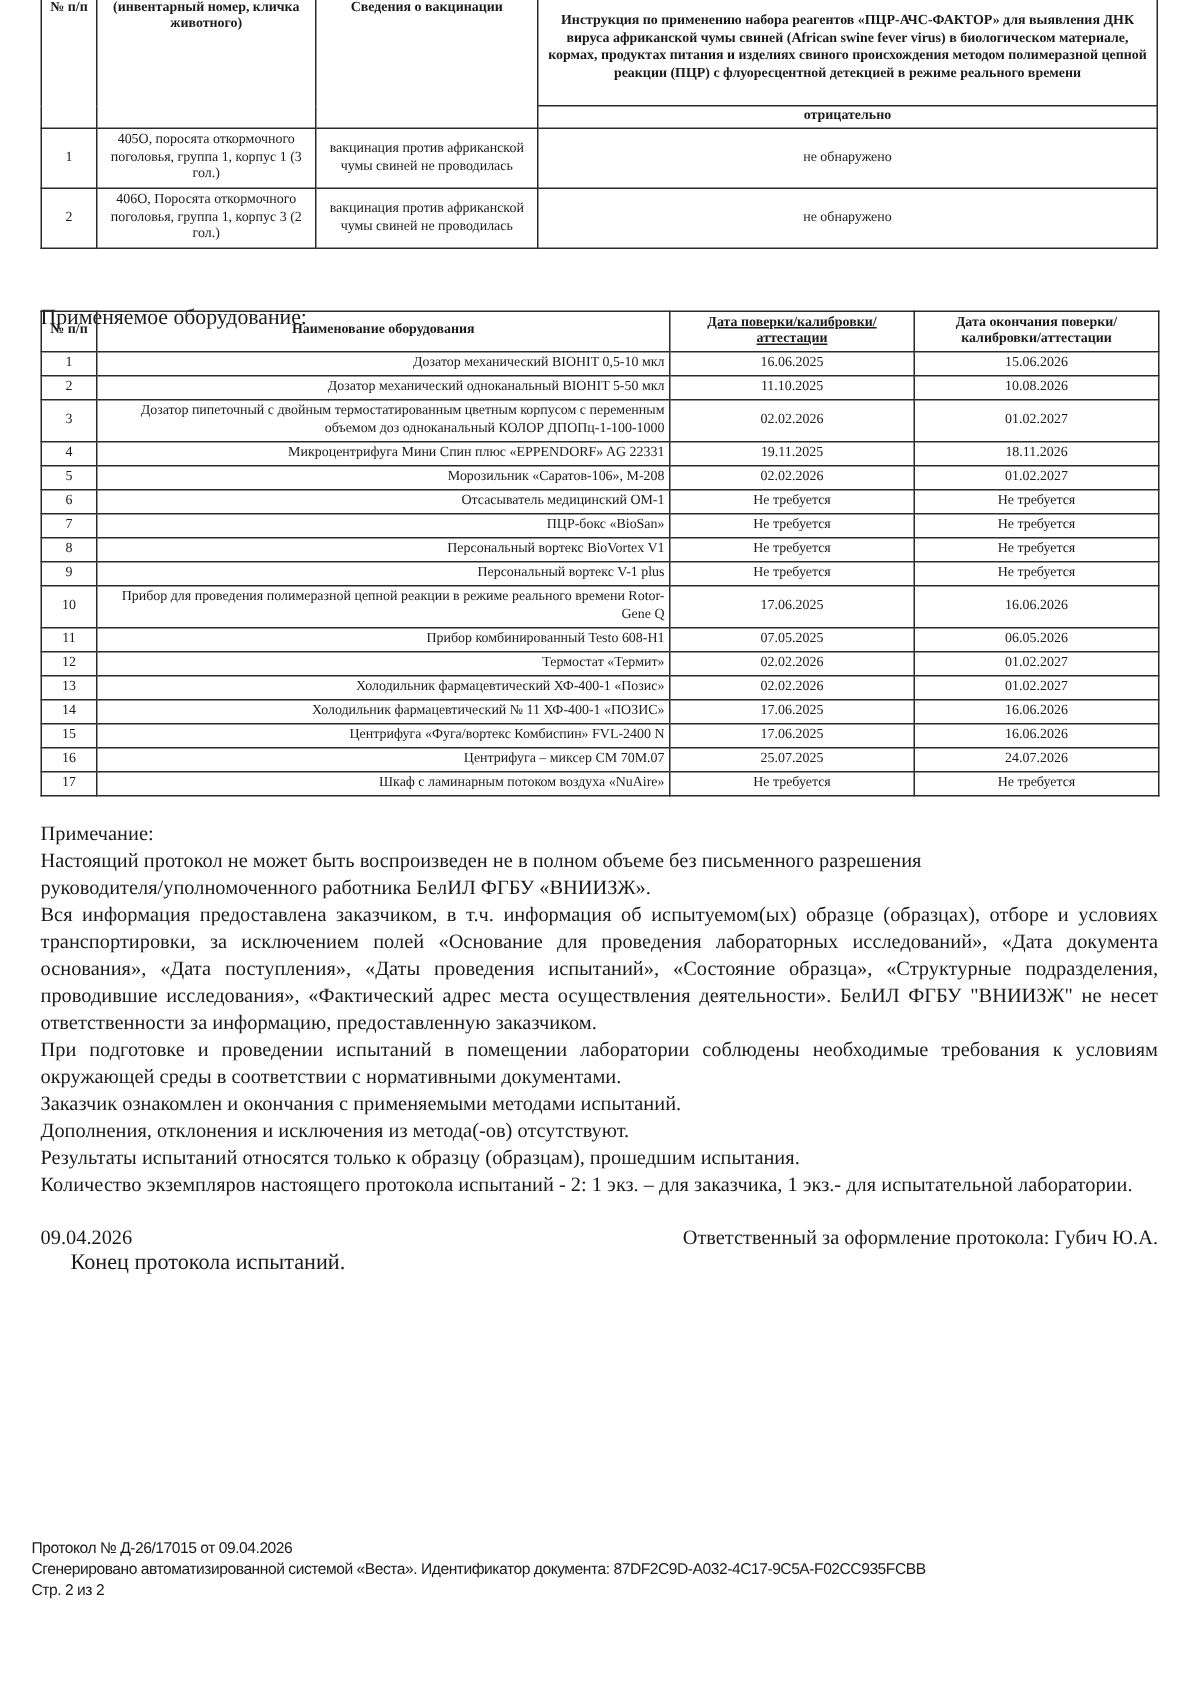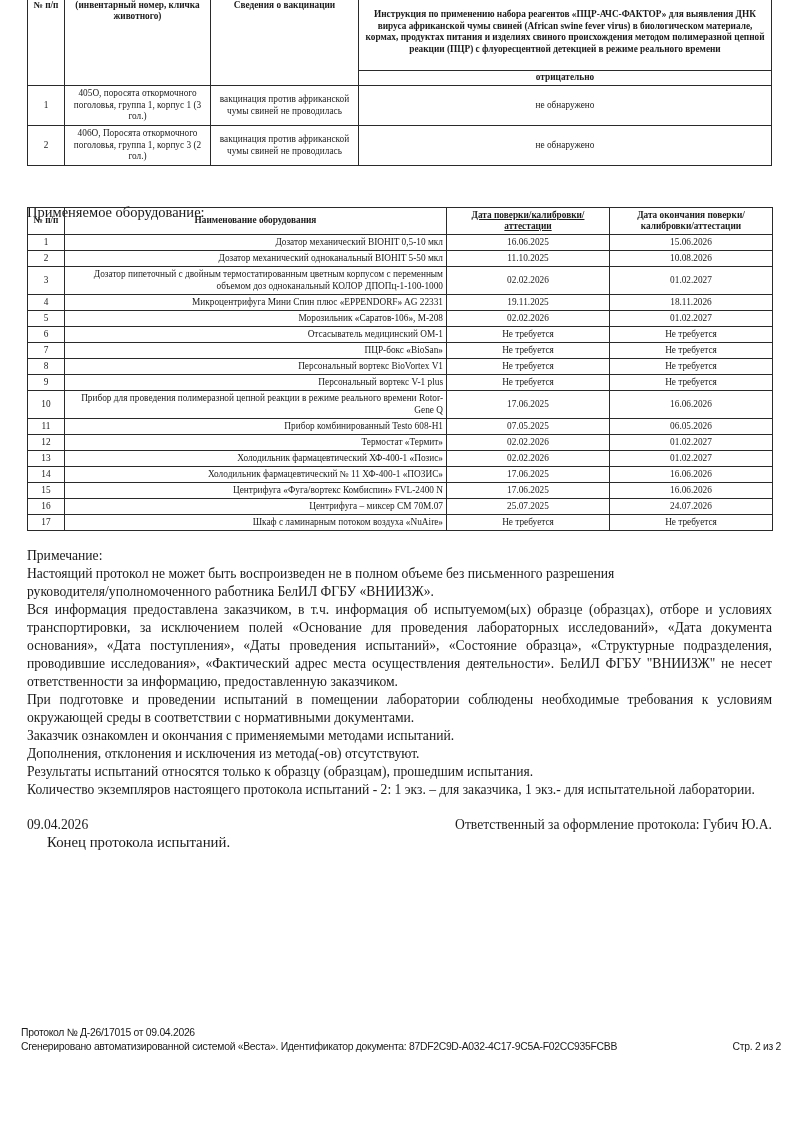--- a/index.html
+++ b/index.html
@@ -28,21 +28,21 @@
   #equipment td.date { text-align: center; width: 156px; }
   #equipment tr.tall td { height: 27px; }
 
   #notes { position: absolute; left: 27px; top: 535px; width: 745px; font-size: 13.6px; line-height: 18px; margin-top: 12px; }
   #notes p { margin: 0; text-align: justify; }
 
   #signature-row { position: absolute; left: 27px; top: 817px; width: 745px; font-size: 13.6px; display: flex; justify-content: space-between; gap: 22px; }
   #end-text { position: absolute; left: 27px; top: 834px; font-size: 14.8px; margin-left: 20px; }
 
   #footer { position: absolute; left: 21px; top: 1026px; width: 760px; font-size: 10.4px; line-height: 14px; font-family: "Liberation Sans", "DejaVu Sans", sans-serif; letter-spacing: -0.3px; }
-  #footer .row2 { display: flex; justify-content: space-between; }
+  #footer .row2 { display: flex; justify-content: space-between; flex-direction: column; }
 </style>
 </head>
 <body>
 
 <table id="results">
   <tbody>
       <tr>
     <th class="c1 clip-top" rowspan="2">№ п/п</th>
     <th class="c2 clip-top" rowspan="2">(инвентарный номер, кличка животного)</th>
     <th class="c3 clip-top" rowspan="2">Сведения о вакцинации</th>

